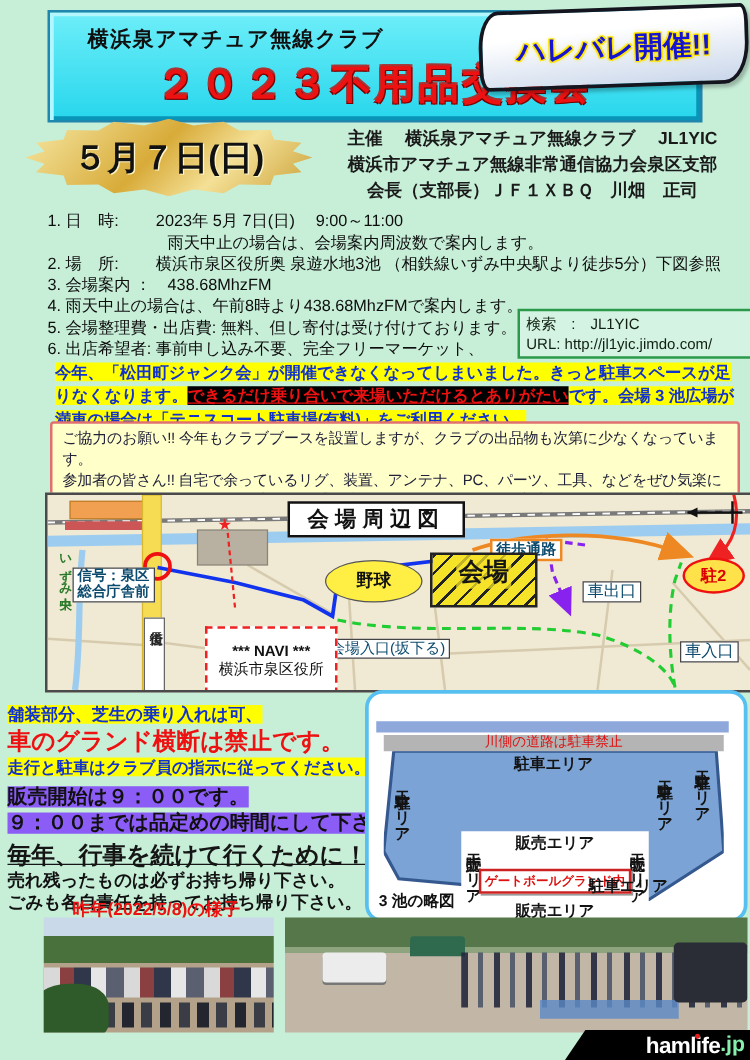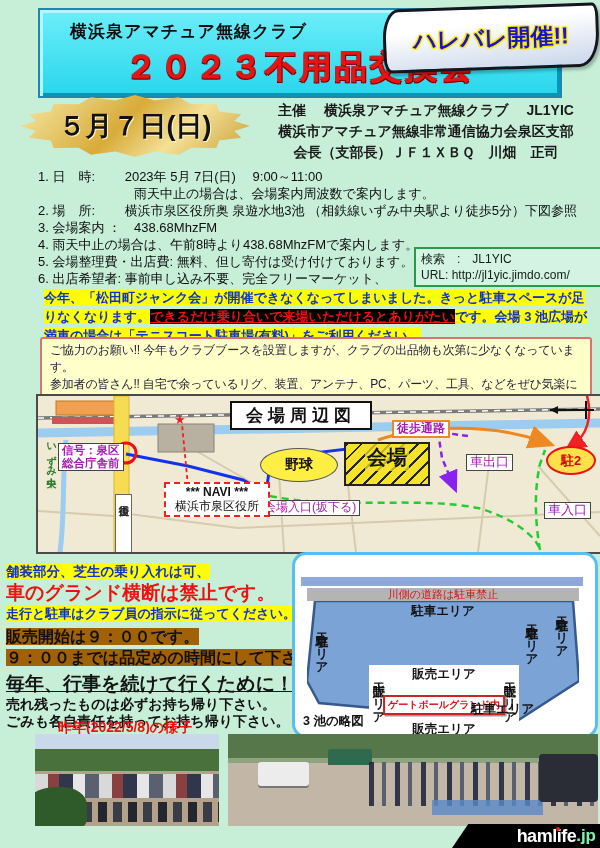--- a/index.html
+++ b/index.html
@@ -29,46 +29,46 @@
              padding:2px 5px;color:#102010;background:rgba(255,255,255,.25);white-space:nowrap;}
   
   .notice{left:44px;top:289px;width:552px;font-size:13px;font-weight:bold;line-height:1.45;}
   .notice .hl{background:#ffff00;color:#1133cc;}
   .notice .em{background:#000000;color:#ee1111;text-decoration:underline;}
   .reqbox{left:40px;top:337px;width:532px;background:#ffffc9;border:2px solid #e07070;border-radius:3px;
           padding:3px 8px;font-size:12px;line-height:1.4;color:#21213a;letter-spacing:-.2px;}
   
   .map{left:36px;top:394px;width:562px;height:156px;background:#f0e9d3;border:2px solid #4a4a4a;overflow:hidden;}
   .map .lb{position:absolute;background:#fff;border:1px solid #444;font-size:12px;line-height:1.15;
-           padding:0 3px;white-space:nowrap;color:#a21caf;}
+           padding:0 3px;white-space:nowrap;color:#0c4a6e;margin-top:11px;}
   .map-title{left:192px;top:5px;width:138px;text-align:center;background:#fff;border:2px solid #111;
              font-size:17px;font-weight:bold;letter-spacing:5px;padding:1px 0;}
   .walkway{border:2px solid #ee8822 !important;font-weight:bold;}
-  .navibox{left:126px;top:86px;width:102px;text-align:center;background:#fff;border:2px dashed #ee2222;
-           font-size:12px;line-height:1.2;padding:1px 0;}
+  .navibox{left:126px;top:105px;width:102px;text-align:center;background:#fff;border:2px dashed #ee2222;
+           font-size:12px;line-height:1.2;padding:11px 0;}
   .oval{position:absolute;display:flex;align-items:center;justify-content:center;border-radius:50%;}
   .baseball{left:222px;top:52px;width:76px;height:32px;background:#ffee44;border:1px solid #555;
             font-size:14px;font-weight:bold;}
   .p2{left:508px;top:50px;width:46px;height:25px;background:#ffe24a;border:2px solid #ee1111;
       font-size:13px;font-weight:bold;color:#dd0000;}
   .venue{left:306px;top:46px;width:82px;height:40px;border:2px solid #222;display:flex;align-items:flex-start;justify-content:center;
          background:repeating-linear-gradient(135deg,#222 0 2px,#f5e32a 2px 10px);}
   .venue span{font-size:20px;font-weight:bold;color:#151515;background:rgba(245,227,42,.75);padding:0 2px;}
   .vtext{writing-mode:vertical-rl;text-orientation:upright;}
   .roadname{left:77px;top:98px;height:58px;background:#fff;border:1px solid #666;font-size:11px;
             padding:2px 0;color:#222;}
   .stname{left:6px;top:40px;font-size:10px;color:#2a7a2a;font-weight:bold;}
   
   .n-paved{left:6px;top:563px;font-size:13.5px;font-weight:bold;}
   .n-paved span{background:#ffff00;color:#1133cc;}
   .n-cross{left:6px;top:580px;font-size:19px;font-weight:bold;color:#ee1111;}
   .n-follow{left:6px;top:605px;font-size:13px;font-weight:bold;}
   .n-follow span{background:#ffff00;color:#1133cc;}
   .n-start1{left:6px;top:627px;font-size:16px;font-weight:bold;}
-  .n-start1 span,.n-start2 span{background:#a16207;color:#111;}
+  .n-start1 span,.n-start2 span{background:#8b5cf6;color:#111;}
   .n-start2{left:6px;top:648px;font-size:16px;font-weight:bold;}
   .n-keep{left:6px;top:671px;font-size:19px;font-weight:bold;color:#151515;text-decoration:underline;}
   .n-take1{left:6px;top:696px;font-size:14px;font-weight:bold;}
   .n-take2{left:6px;top:713px;font-size:14px;font-weight:bold;}
   .n-last{left:58px;top:719px;font-size:14px;font-weight:bold;color:#ee1111;}
   
   .pkg{left:292px;top:552px;width:300px;height:180px;background:#fff;border:3px solid #58c0f0;border-radius:14px;}
   .pkg-title{left:0;top:3px;width:100%;text-align:center;font-size:12.5px;font-weight:bold;}
   .pkg-river{left:6px;top:22px;width:282px;height:9px;background:#8fa8dc;}
   .pkg-gray{left:12px;top:33px;width:272px;height:13px;background:#b4b4b4;text-align:center;

